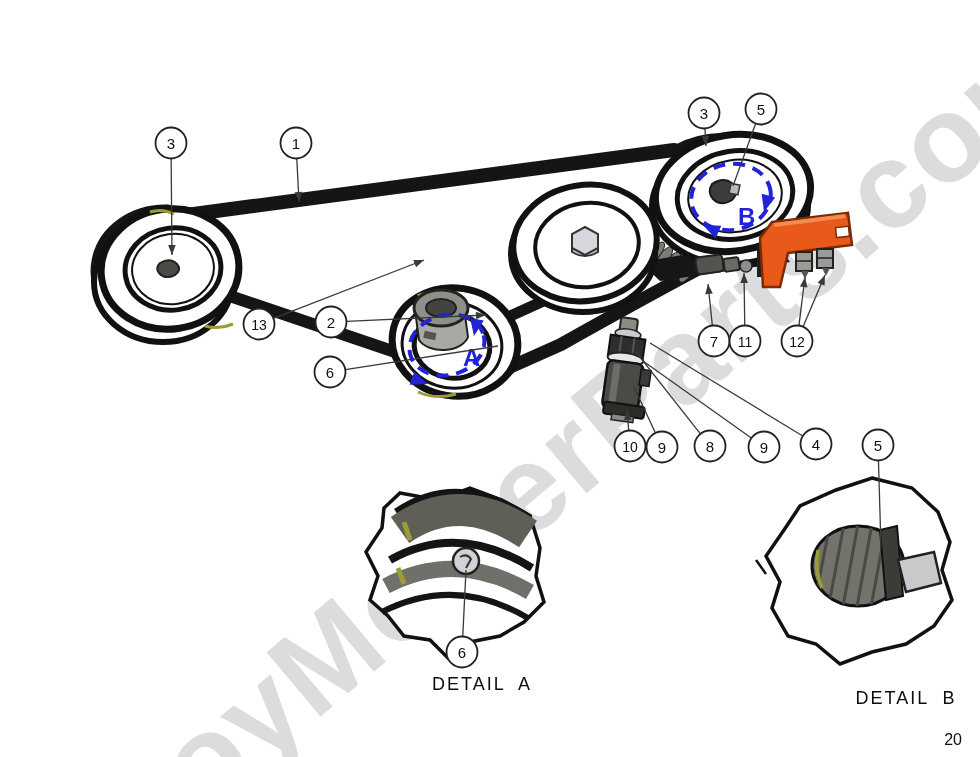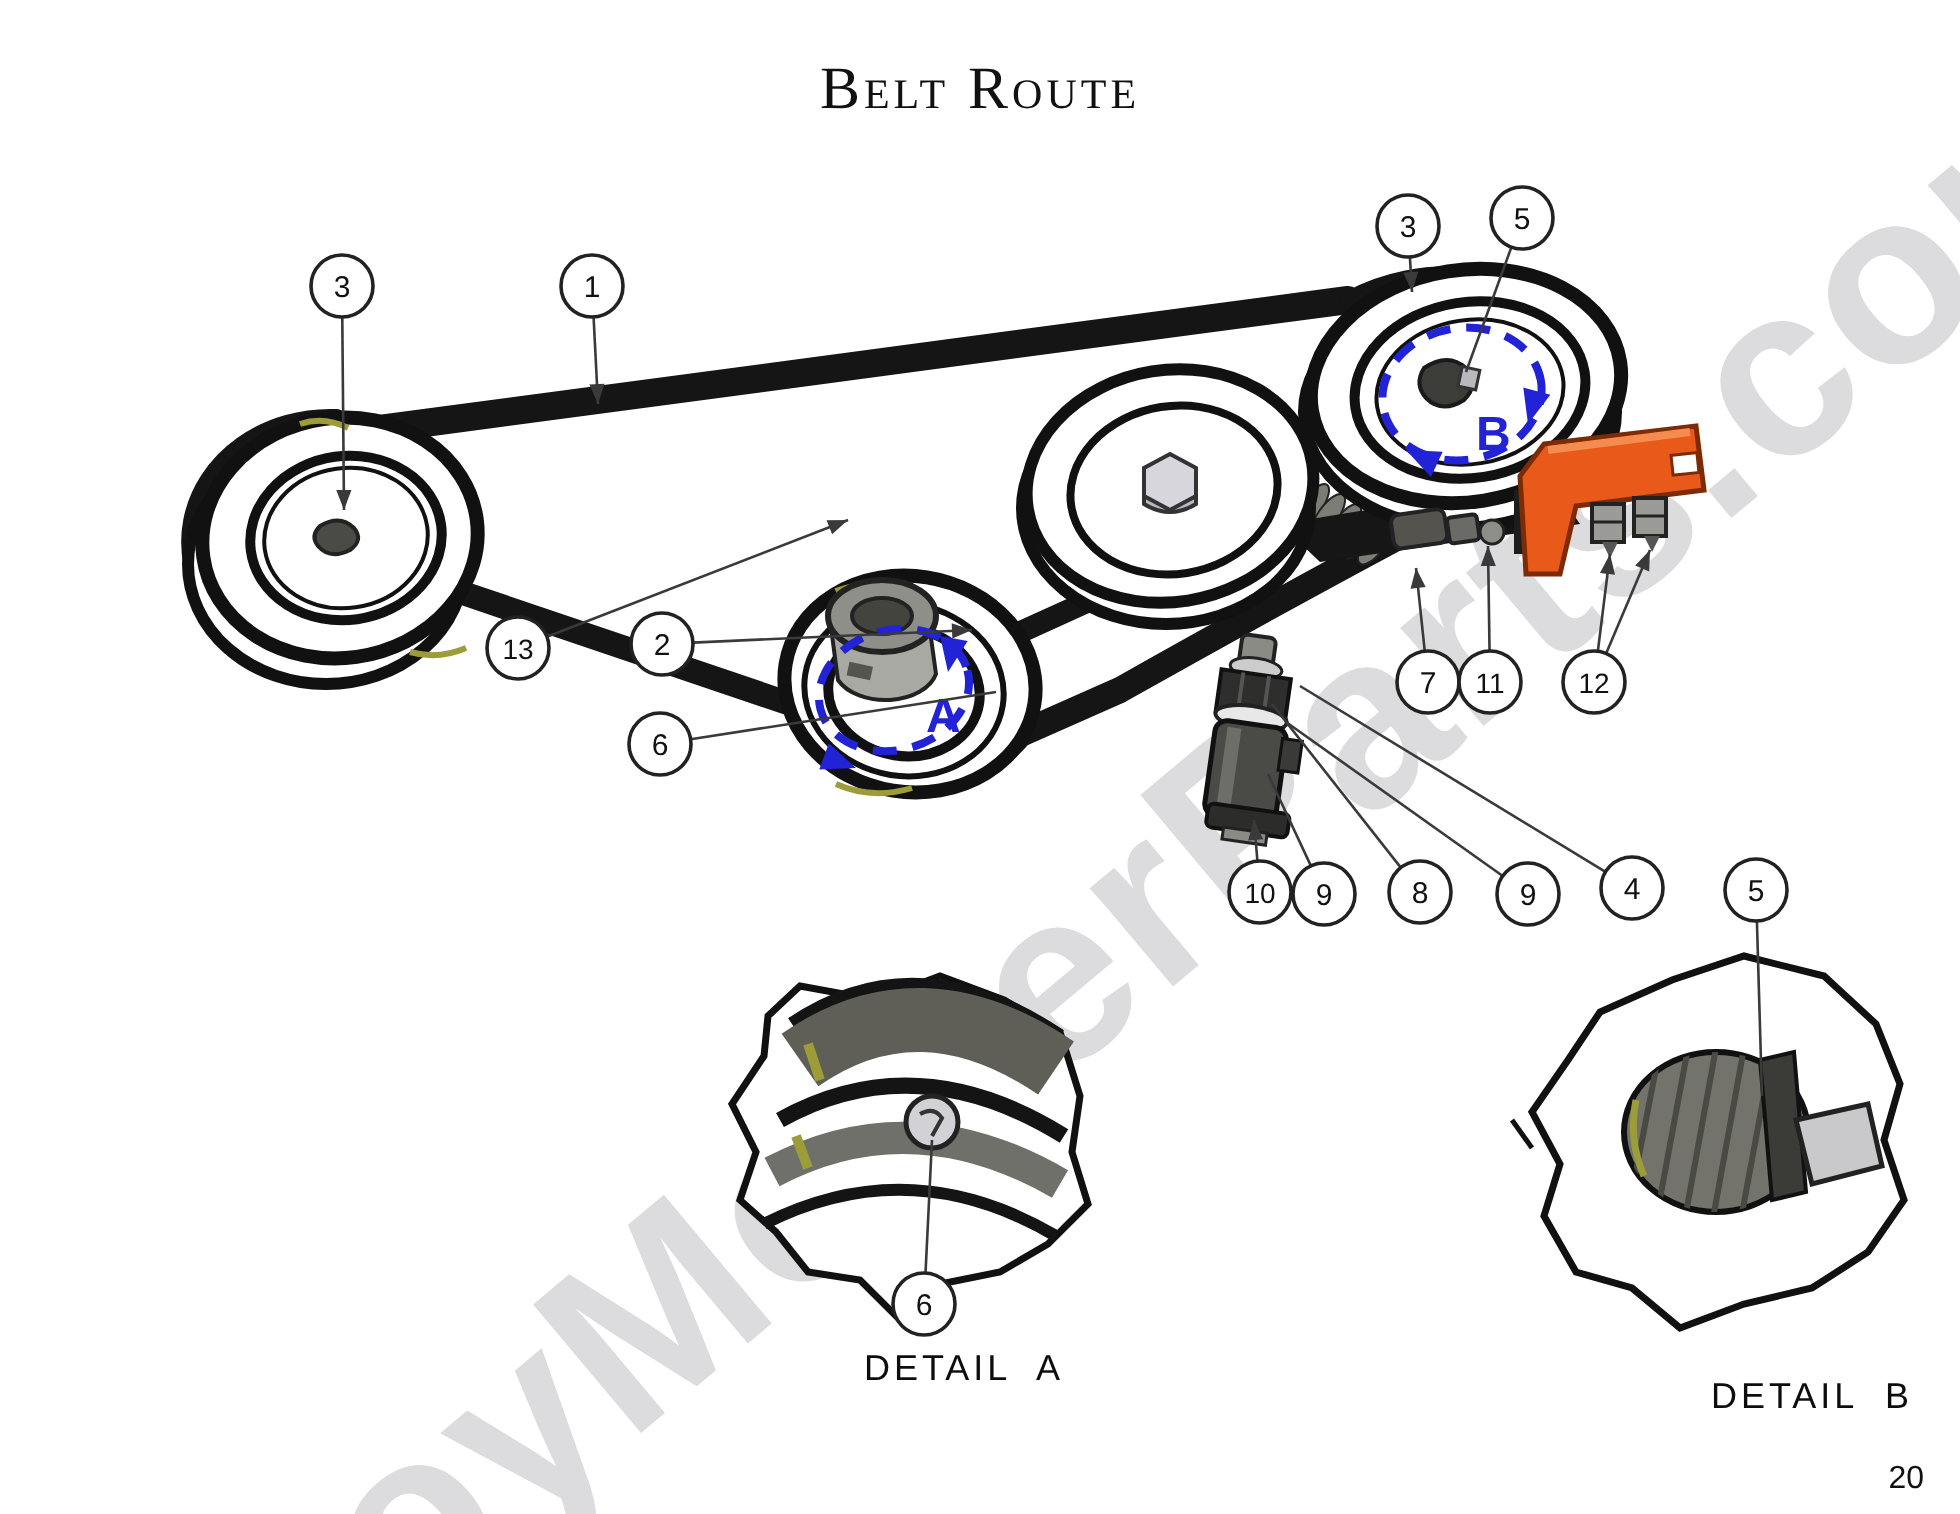--- a/index.html
+++ b/index.html
@@ -18,21 +18,20 @@
   #detail-b-label{left:806px;top:688px;width:200px;}
   .page-number{position:absolute;right:18px;bottom:8px;font-size:16px;color:#111;z-index:2;}
 </style>
 </head>
 <body>
 
 <div class="page">
 
   <div class="watermark">BadBoyMowerParts.com</div>
 
-  <div class="title">Belt Route</div>
 
   <svg class="diagram" width="980" height="757" viewBox="0 0 980 757">
 
     <g stroke="#151515" fill="none" stroke-linecap="round">
 
       <path d="M 186 215 L 674 150" stroke-width="14"></path>
 
       <path d="M 168 210 A 69 61 0 1 0 228 296" stroke-width="11"></path>
 
       <path d="M 224 294 L 410 357" stroke-width="12"></path>

